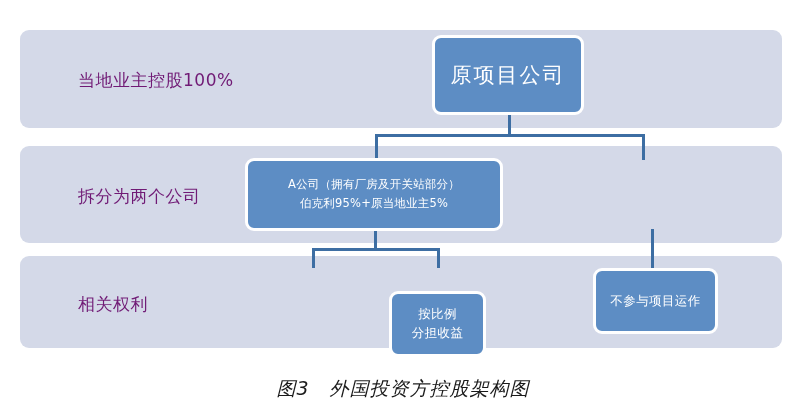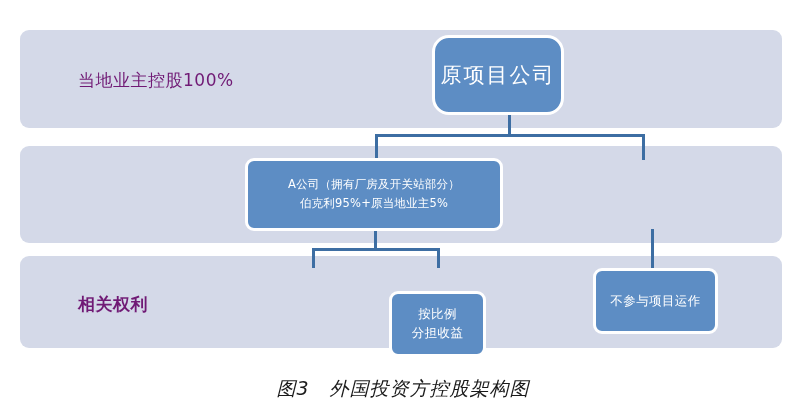--- a/index.html
+++ b/index.html
@@ -86,40 +86,41 @@
 </style>
 </head>
 <body>
 
 <div id="canvas">
 
   <div class="band" style="left:20px; top:30px; width:762px; height:98px;"></div>
   <div class="band-label" style="left:42px; top:69px;">当地业主控股100%</div>
 
   <div class="band" style="left:20px; top:146px; width:762px; height:97px;"></div>
+  <div class="band-label" style="left:42px; top:185px;">拆分为两个公司</div>
 
   <div class="band" style="left:20px; top:256px; width:762px; height:92px;"></div>
-  <div class="band-label" style="left:42px; top:293px;font-weight:bold;">相关权利</div>
+  <div class="band-label" style="left:42px; top:293px;">相关权利</div>
 
   <div class="conn-v" style="left:508px; top:113px; height:22px;"></div>
 
   <div class="conn-h" style="left:375px; top:134px; width:270px;"></div>
 
   <div class="conn-v" style="left:375px; top:134px; height:26px;"></div>
 
   <div class="conn-v" style="left:642px; top:134px; height:26px;"></div>
 
   <div class="conn-v" style="left:374px; top:229px; height:21px;"></div>
   <div class="conn-h" style="left:312px; top:248px; width:128px;"></div>
   <div class="conn-v" style="left:312px; top:248px; height:20px;"></div>
   <div class="conn-v" style="left:437px; top:248px; height:20px;"></div>
 
   <div class="conn-v" style="left:651px; top:229px; height:40px;"></div>
 
-  <div class="node node-root" style="left:432px; top:35px; width:132px; height:80px;border-radius:17px;">
+  <div class="node node-root" style="left:432px; top:35px; width:152px; height:80px;">
     <span>原项目公司</span>
   </div>
 
   <div class="node node-mid" style="left:245px; top:158px; width:258px; height:73px;">
     <span class="line1">A公司（拥有厂房及开关站部分）</span>
     <span class="line2">伯克利95%+原当地业主5%</span>
   </div>
 
 
 

